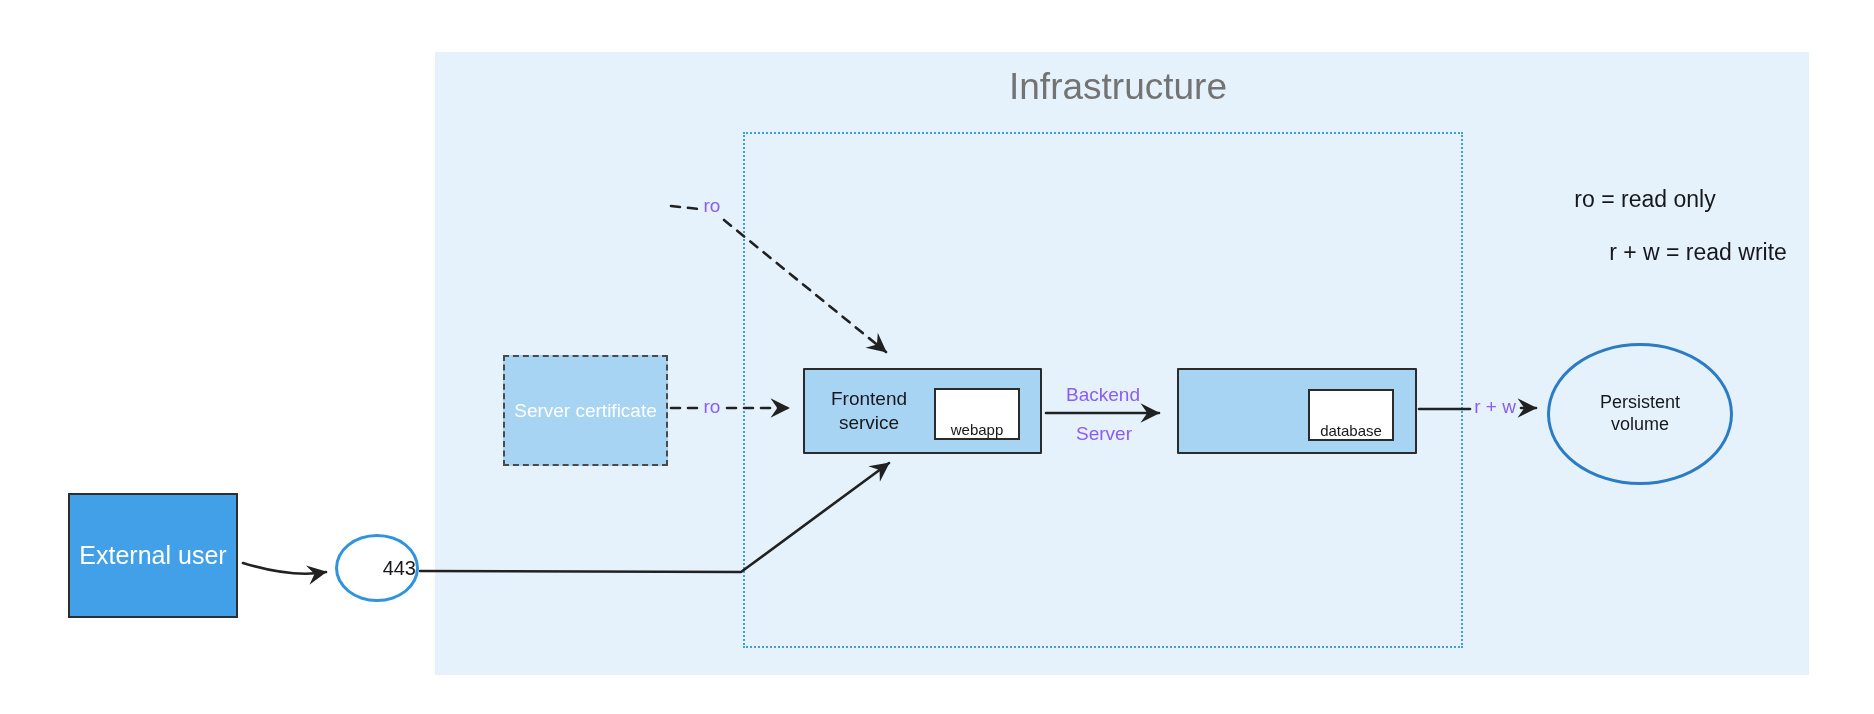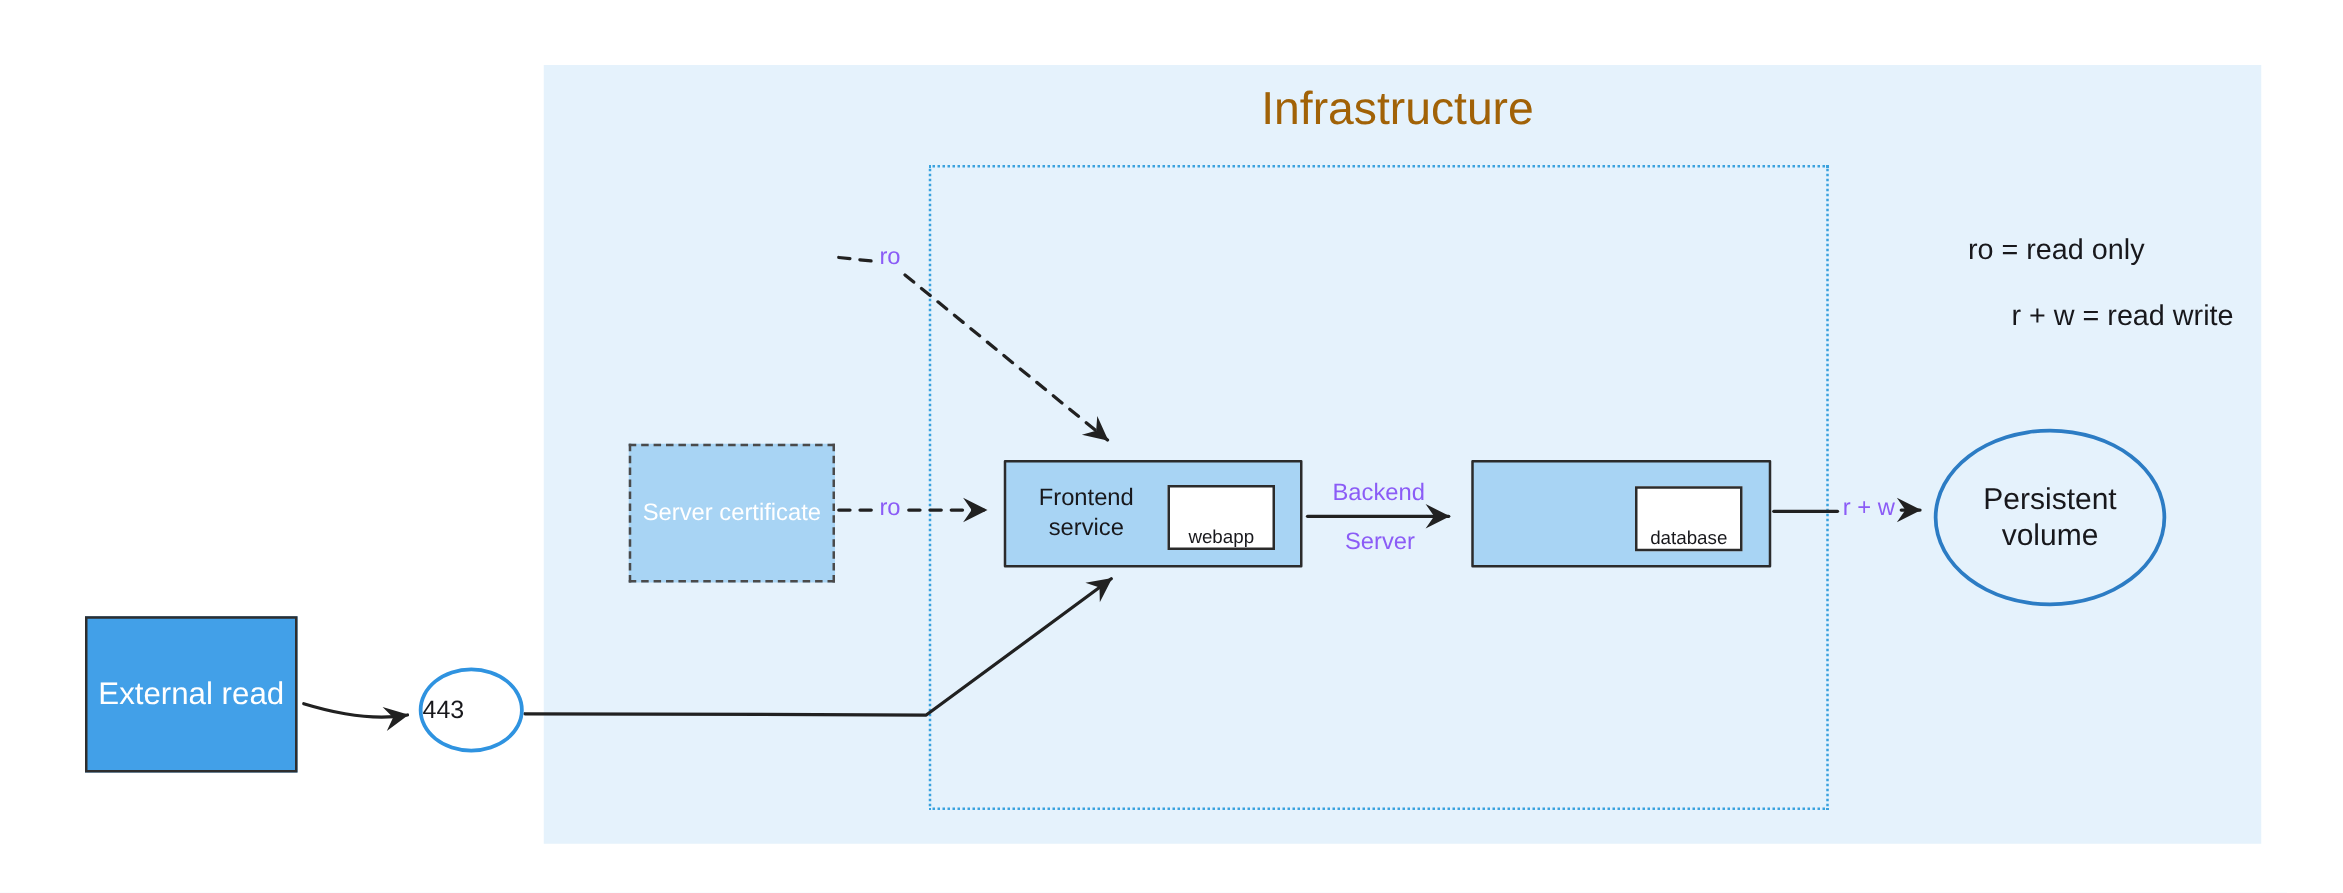--- a/index.html
+++ b/index.html
@@ -20,21 +20,21 @@
     width: 1374px; height: 623px;
     background: #e5f2fc;
   }
 
   .diagram-title {
     position: absolute;
     left: 1118px; top: 66px;
     transform: translateX(-50%);
     font-size: 37px;
     font-weight: 400;
-    color: #a16207;
+    color: #737373;
     white-space: nowrap;
   }
 
   .dotted-rect {
     position: absolute;
     left: 743px; top: 132px;
     width: 720px; height: 516px;
     border: 2px dotted #3aa2de;
     background: transparent;
   }
@@ -106,37 +106,37 @@
 
   .port-circle {
     position: absolute;
     left: 335px; top: 534px;
     width: 84px; height: 68px;
     background: #ffffff;
     border: 3px solid #2f93e0;
     border-radius: 50%;
     display: flex;
     align-items: center;
-    justify-content: flex-start;
+    justify-content: flex-end;
     font-size: 20px;
     color: #18181c;
   }
 
   .pv-ellipse {
     position: absolute;
     left: 1547px; top: 343px;
     width: 186px; height: 142px;
     border: 3px solid #2c7cc4;
     border-radius: 50%;
     background: transparent;
     display: flex;
     align-items: center;
     justify-content: center;
     text-align: center;
-    font-size: 24px;
+    font-size: 18px;
     line-height: 1.22;
     color: #18181c;
   }
   .pv-ellipse span { display: inline-block; width: 130px; }
 
   .edge-label {
     position: absolute;
     transform: translateX(-50%);
     font-size: 19px;
     color: #8b5cf6;
@@ -215,21 +215,21 @@
     </div>
   </div>
 
   <div class="service-box" style="left:1177px; top:368px; width:240px; height:86px;">
     <div class="inner-box" style="left:129px; top:19px; width:86px; height:52px;">
       <span>database</span>
     </div>
   </div>
 
   <div class="external-user">
-    <span>External read</span>
+    <span>External user</span>
   </div>
 
   <div class="port-circle">
     <span>443</span>
   </div>
 
   <div class="pv-ellipse">
     <span>Persistent volume</span>
   </div>
 

